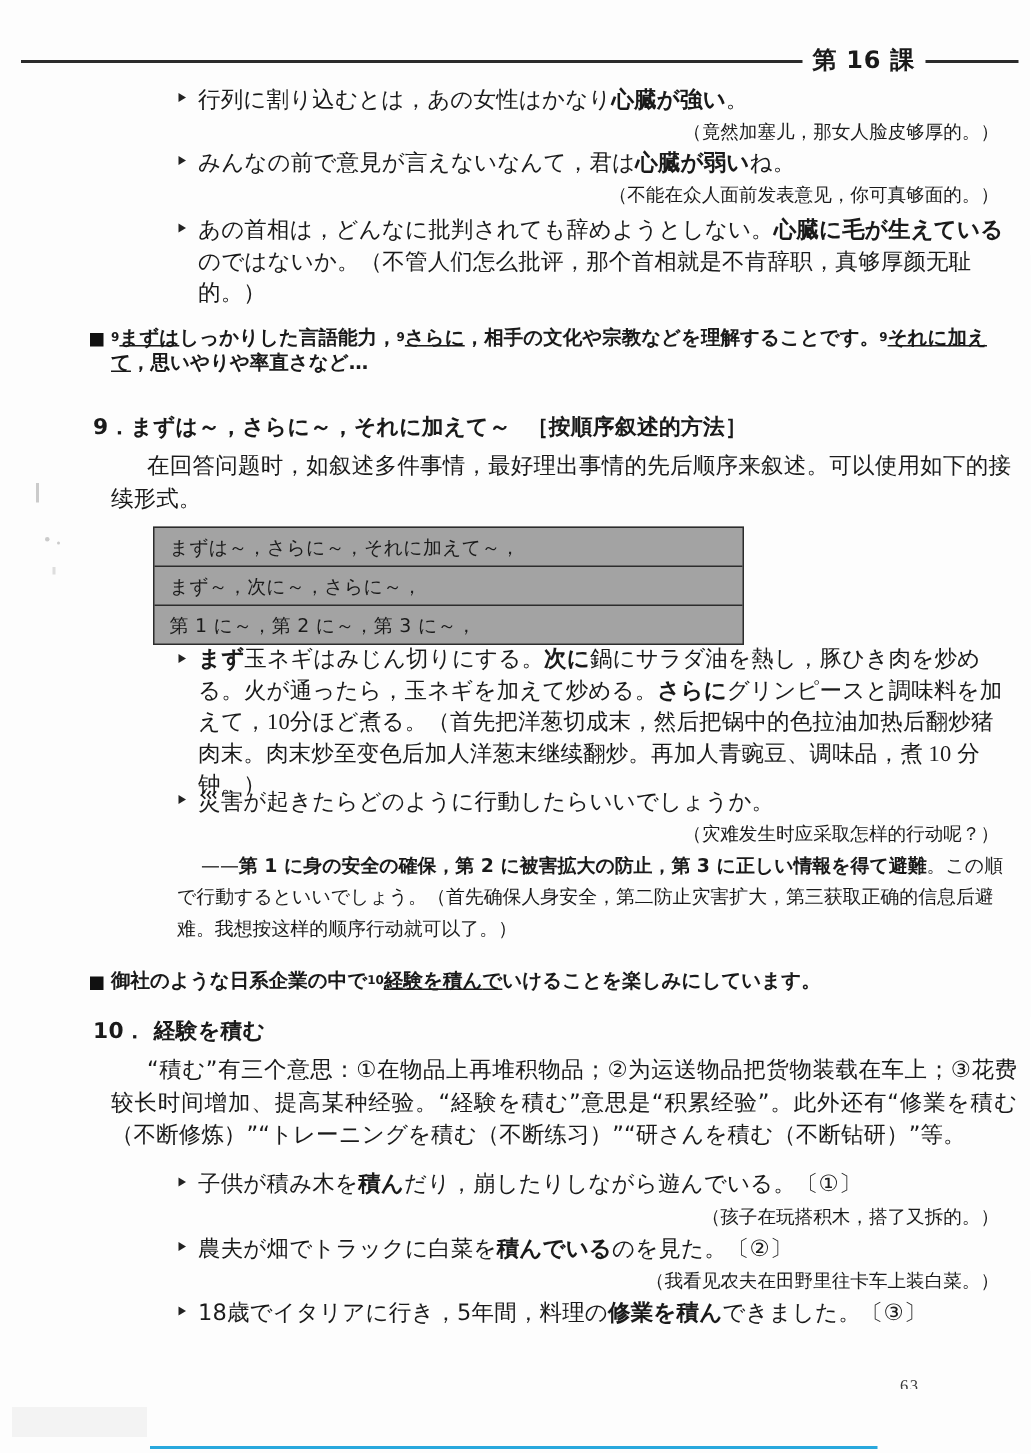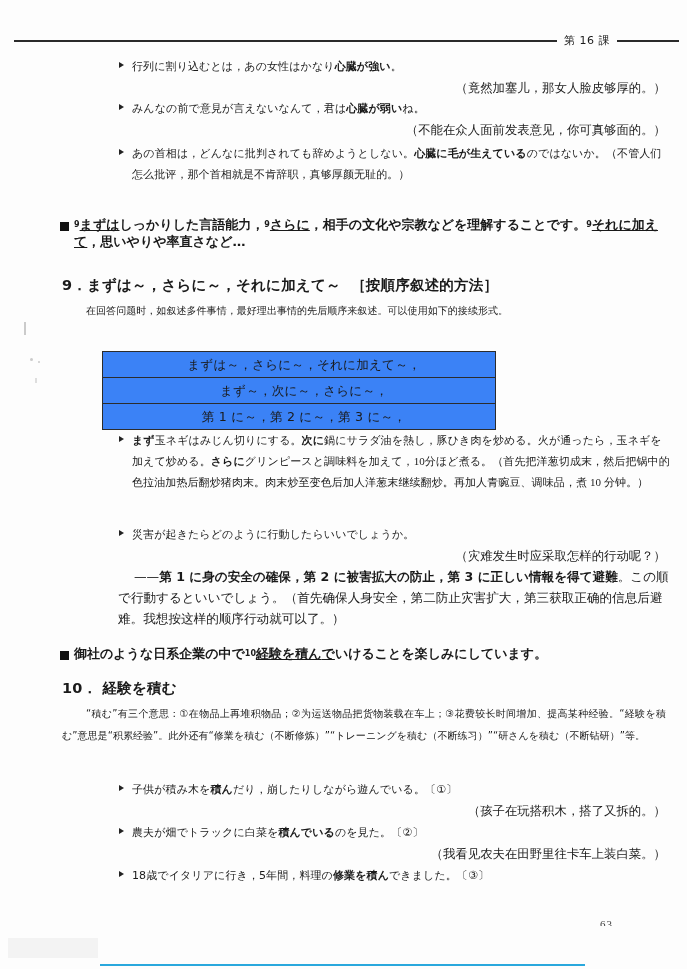--- a/index.html
+++ b/index.html
@@ -46,39 +46,39 @@
     align-items: center;
   }
   .header .rule-left {
     flex: 1 1 auto;
     height: 2px;
     background: #2b2b2b;
   }
   .header .lesson {
     flex: 0 0 auto;
     padding: 0 7px;
-    font-size: 11px;
-    font-weight: normal;
+    font-size: 16px;
+    font-weight: bold;
     letter-spacing: .5px;
     line-height: 1;
     transform: translateY(-1px);
     white-space: nowrap;
   }
   .header .rule-right {
     flex: 0 0 62px;
     height: 2px;
     background: #2b2b2b;
   }
 
   
   .bullet-item {
     position: relative;
     margin: 0 0 0 0;
     padding-left: 14px;
-    font-size: 11px;
+    font-size: 15px;
     line-height: 21px;
     letter-spacing: .1px;
   }
   .bullet-item .tri {
     position: absolute;
     left: 1px;
     top: 6px;
     width: 0; height: 0;
     border-top: 3.5px solid transparent;
     border-bottom: 3.5px solid transparent;
@@ -119,34 +119,34 @@
   .sec-head {
     font-size: 14.5px;
     font-weight: bold;
     line-height: 22px;
     letter-spacing: .2px;
   }
   .sec-head .tag { font-weight: bold; }
 
   
   .cn-para {
-    font-size: 10px;
+    font-size: 15px;
     line-height: 21.5px;
     text-align: justify;
     letter-spacing: .05px;
+    margin-left: 12px;
   }
   .cn-para.indent { text-indent: 24px; }
 
   
   .pattern-box {
     border: 1.6px solid #2c2c2c;
     width: 392px;
     margin-left: 27px;
-    background: #3b82f6;
-    text-align: center;
+    background: #a3a3a3;
   }
   .pattern-box .row {
     border-bottom: 1.3px solid #2c2c2c;
     font-size: 12.6px;
     line-height: 19px;
     padding: 3px 0 3px 10px;
     letter-spacing: .2px;
   }
   .pattern-box .row:last-child { border-bottom: none; }
 

